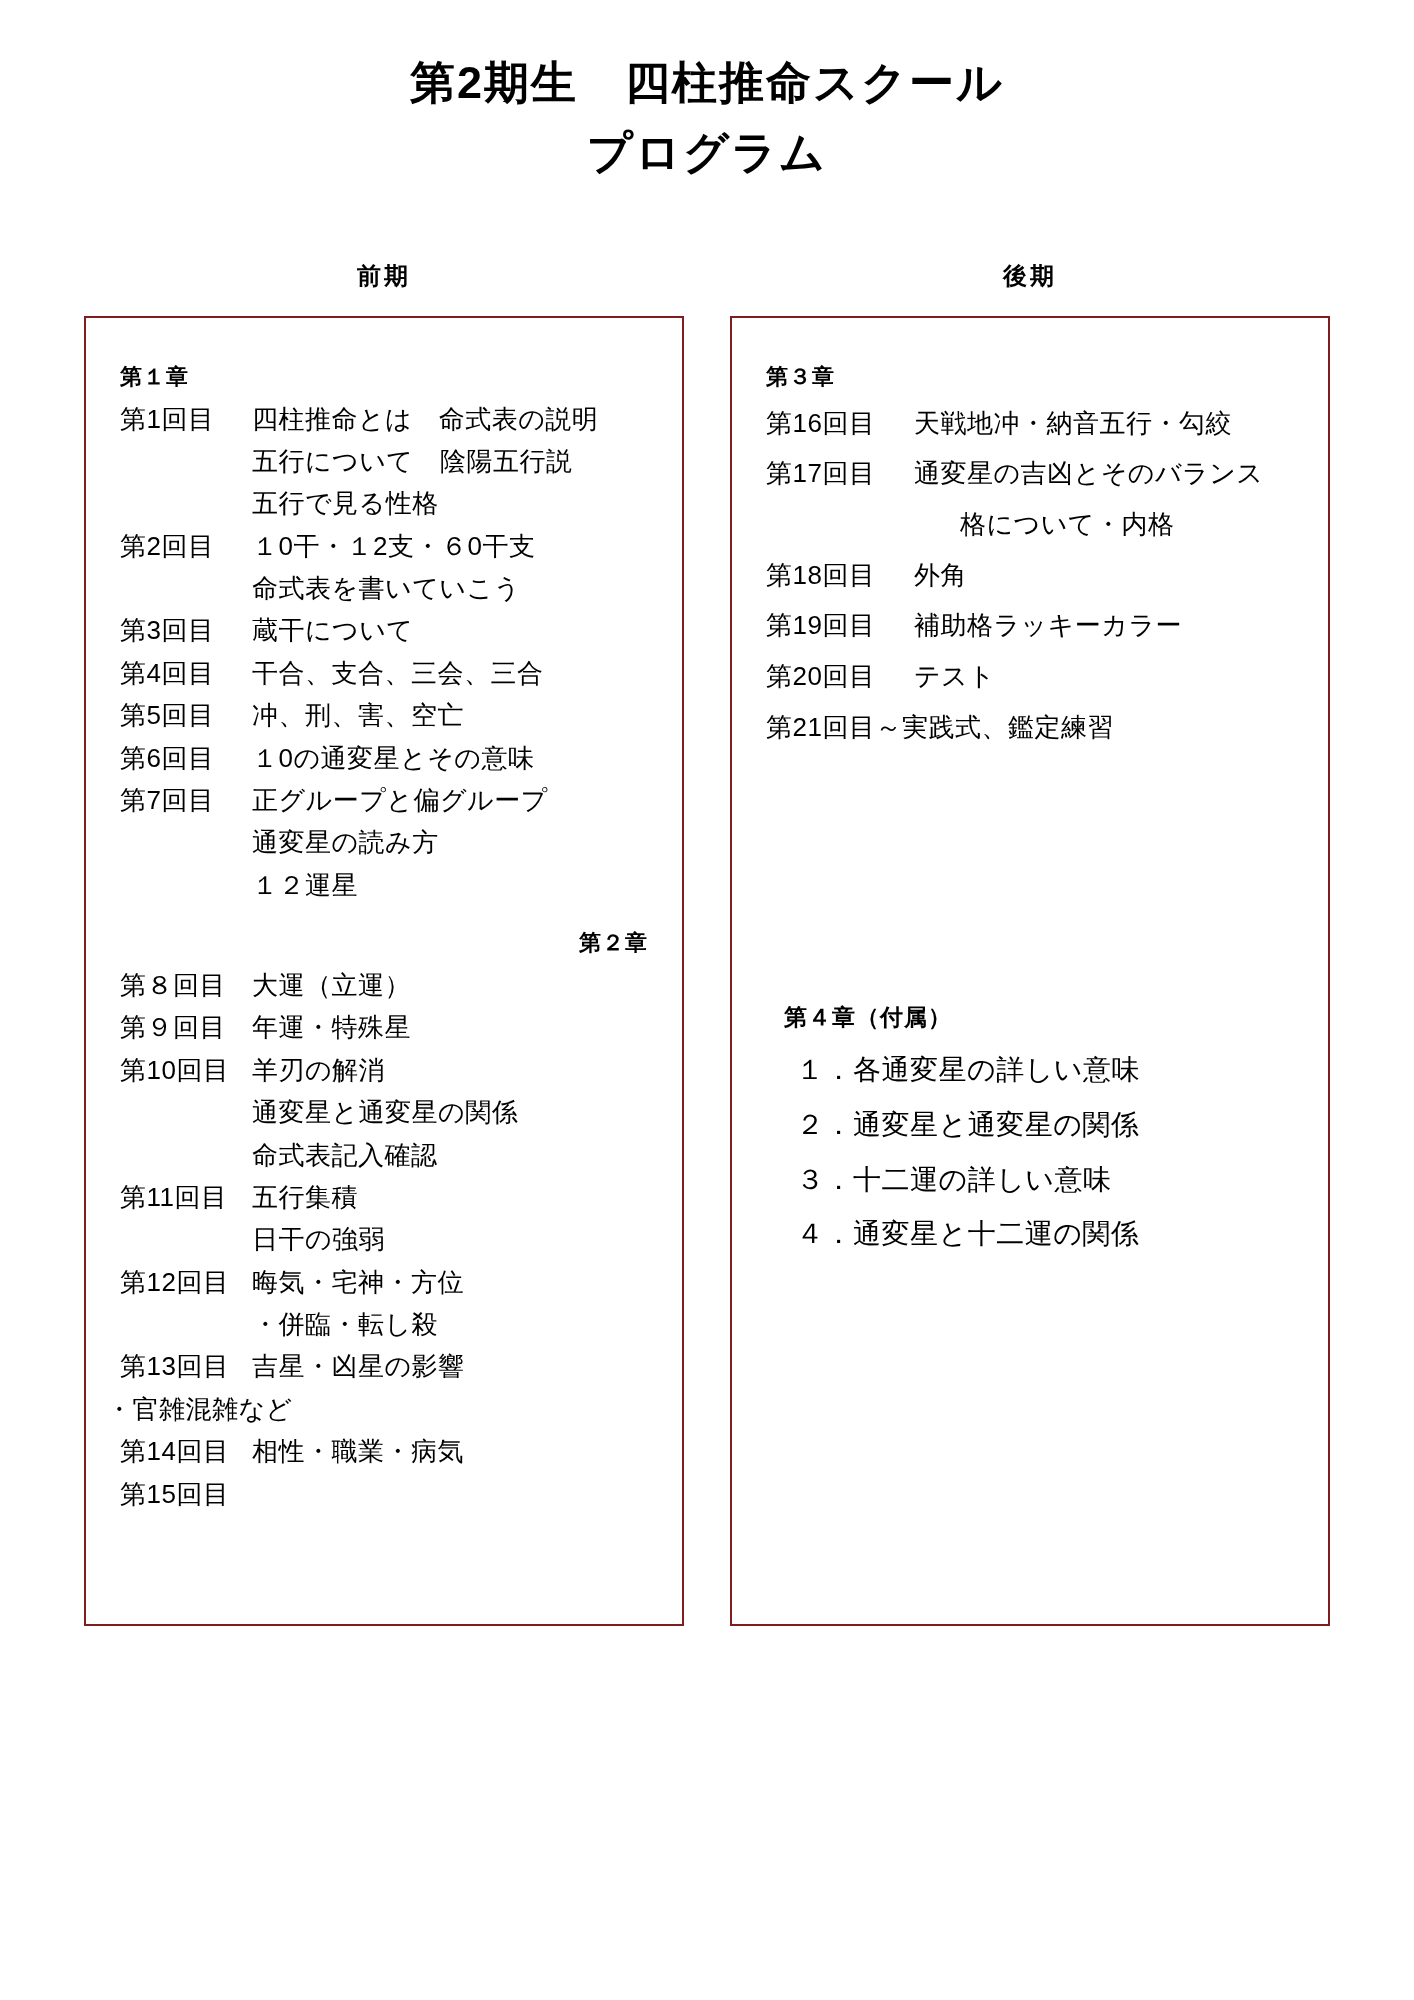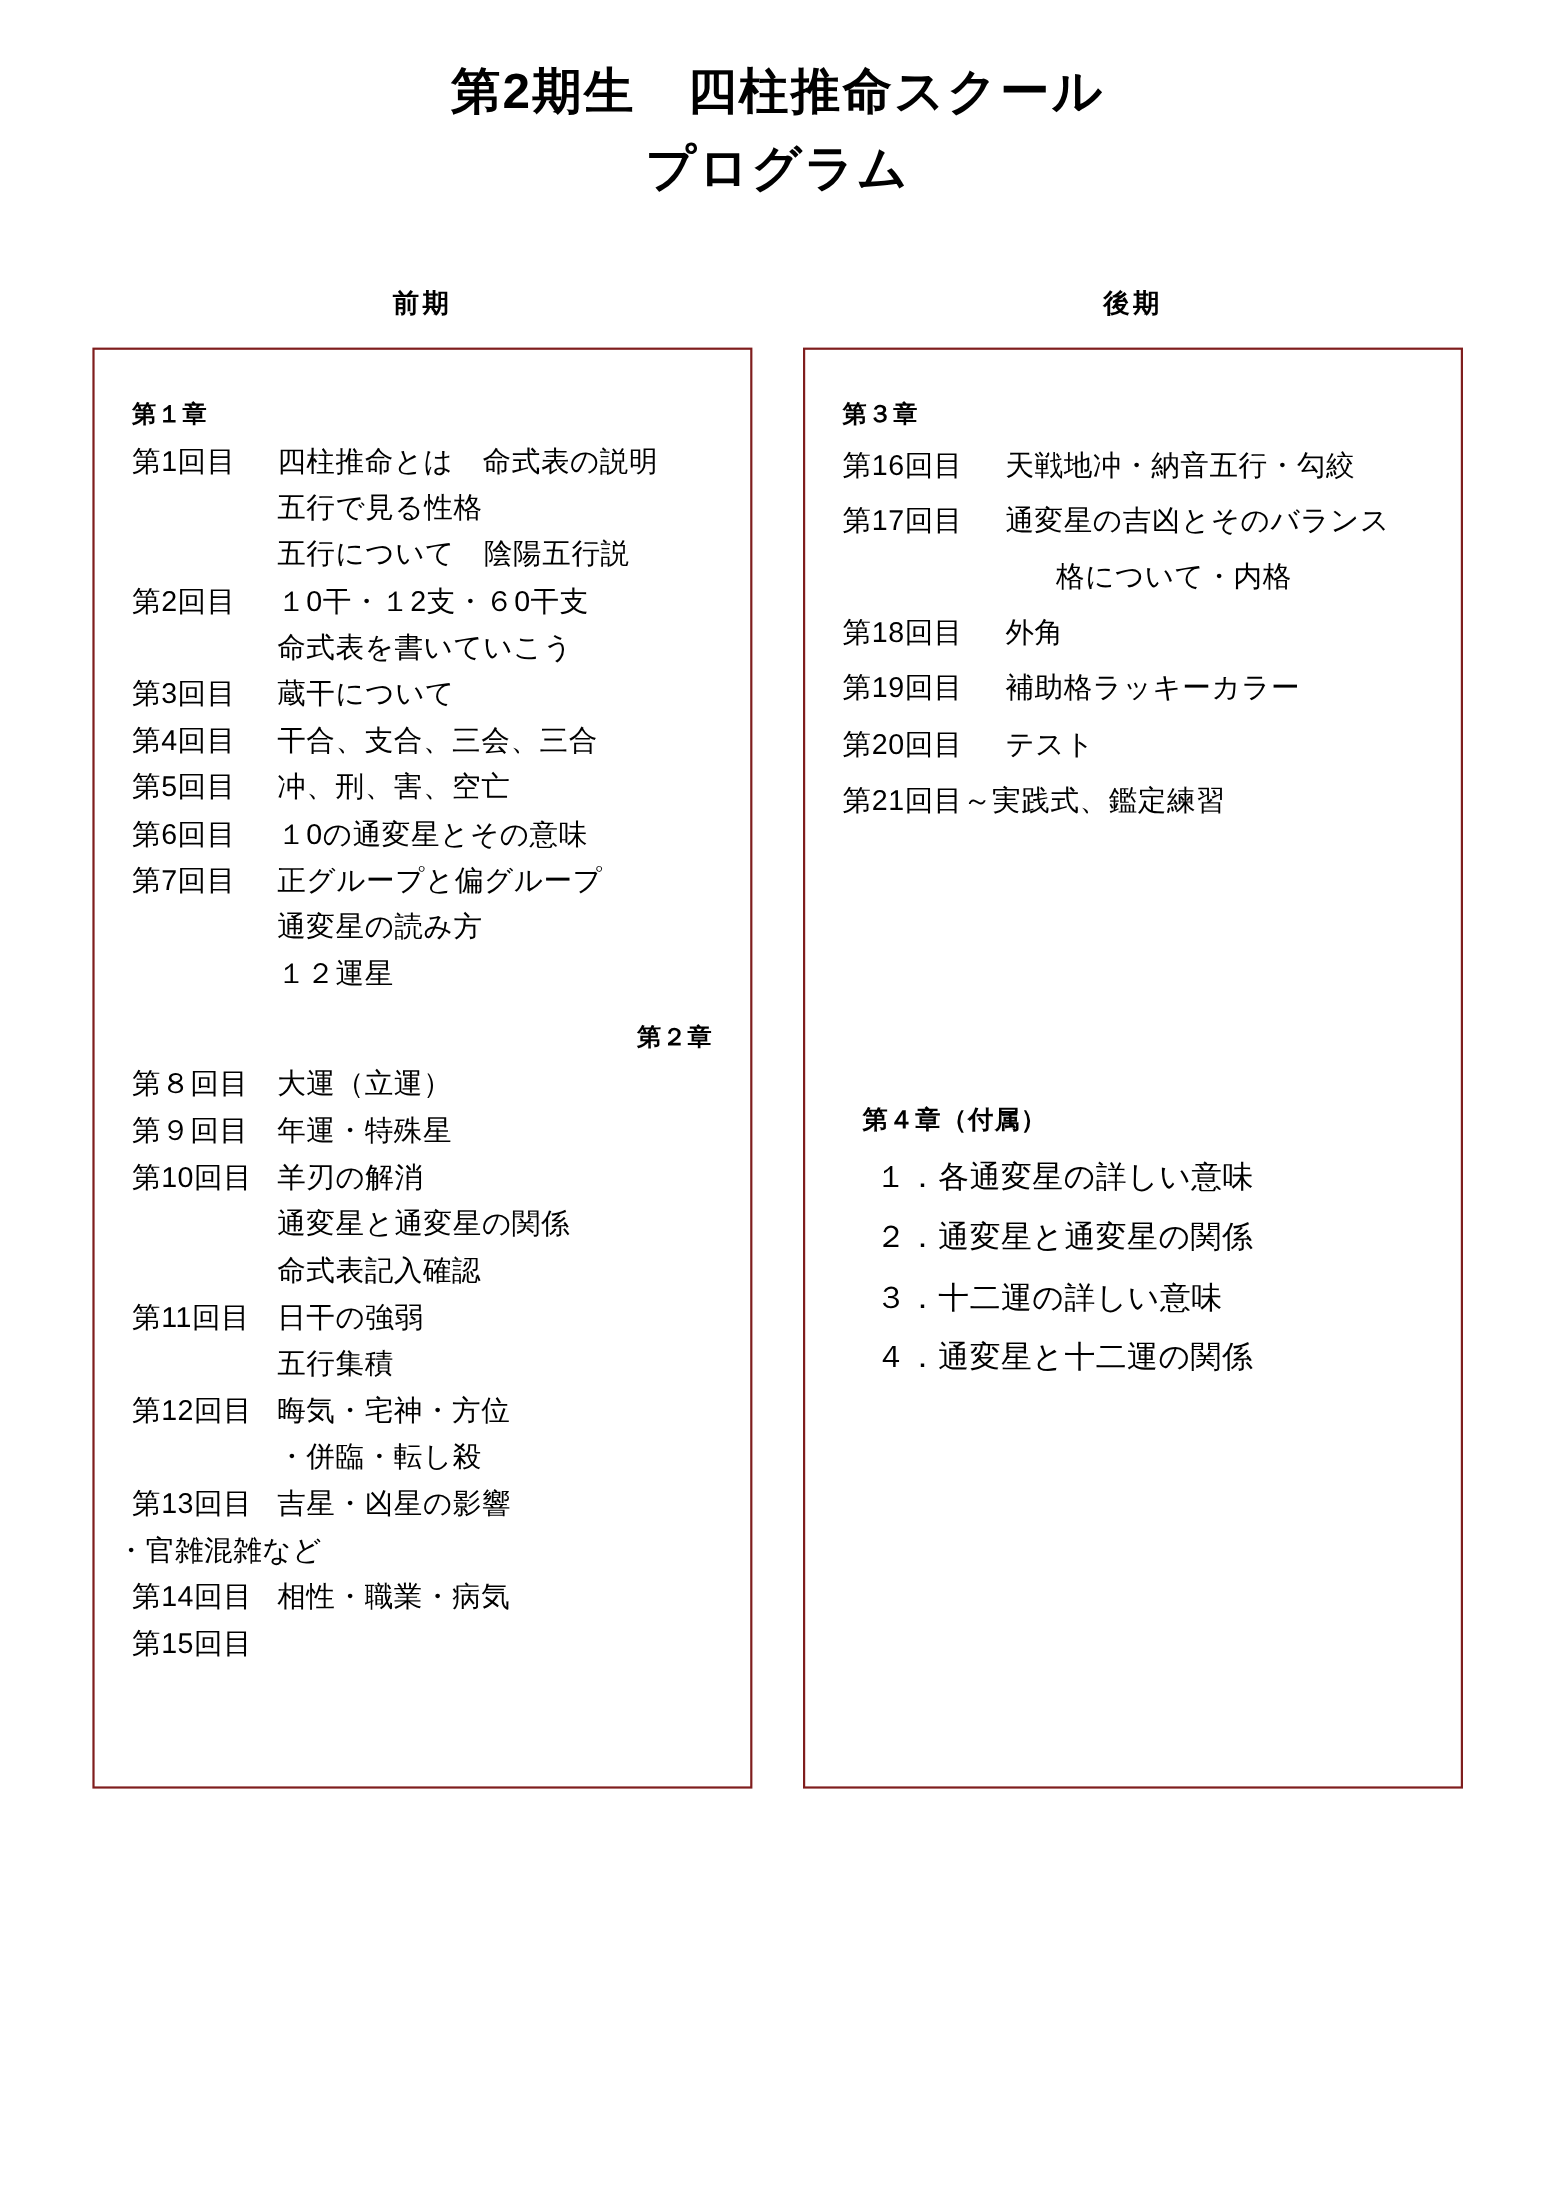--- a/index.html
+++ b/index.html
@@ -136,22 +136,22 @@
     <div class="col col-left">
       <div class="col-heading">前期</div>
       <div class="box">
 
         <div class="chapter">第１章</div>
 
         <div class="lesson">
           <div class="lbl">第1回目</div>
           <div class="body">
             <div>四柱推命とは　命式表の説明</div>
+            <div>五行について　陰陽五行説</div>
             <div>五行で見る性格</div>
-            <div>五行について　陰陽五行説</div>
           </div>
         </div>
 
         <div class="lesson">
           <div class="lbl">第2回目</div>
           <div class="body">
             <div>１0干・１2支・６0干支</div>
             <div>命式表を書いていこう</div>
           </div>
         </div>
@@ -214,22 +214,22 @@
           <div class="body">
             <div>羊刃の解消</div>
             <div>通変星と通変星の関係</div>
             <div>命式表記入確認</div>
           </div>
         </div>
 
         <div class="lesson">
           <div class="lbl">第11回目</div>
           <div class="body">
+            <div>五行集積</div>
             <div>日干の強弱</div>
-            <div>五行集積</div>
           </div>
         </div>
 
         <div class="lesson">
           <div class="lbl">第12回目</div>
           <div class="body">
             <div>晦気・宅神・方位</div>
             <div>・併臨・転し殺</div>
           </div>
         </div>

